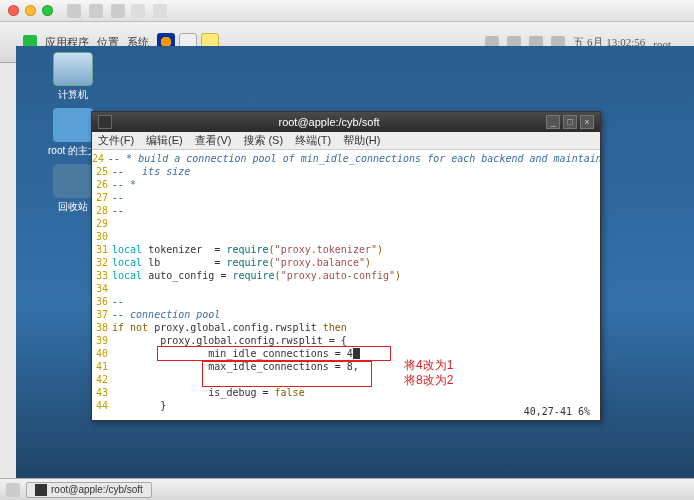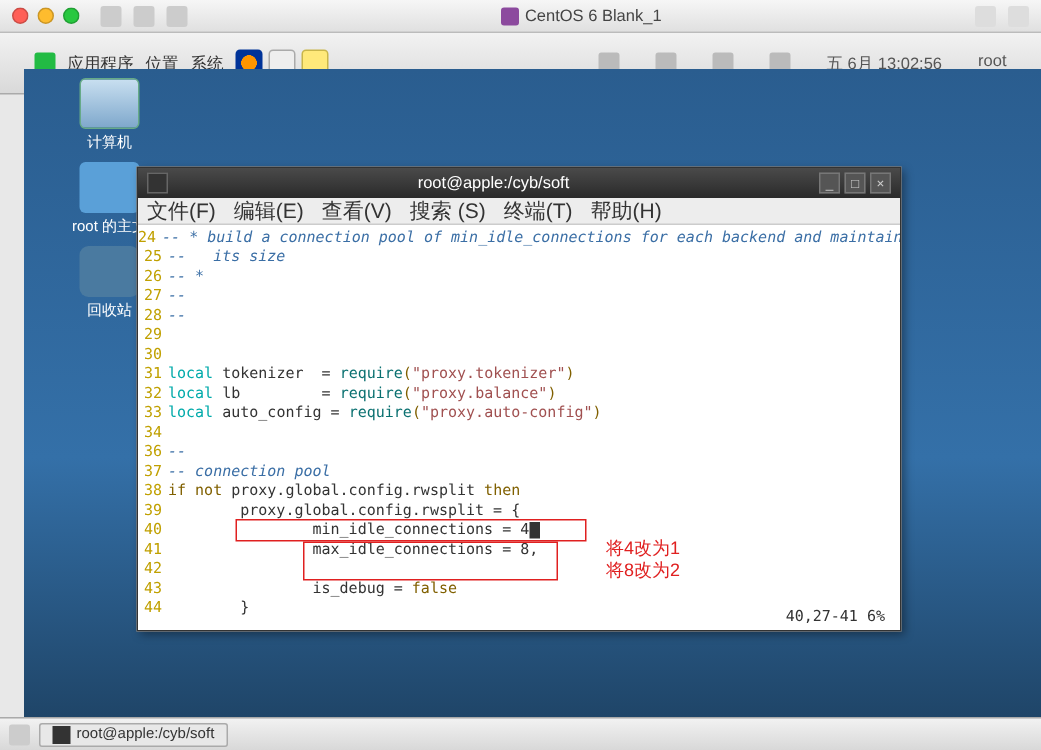--- a/index.html
+++ b/index.html
@@ -17,38 +17,38 @@
 .tb-rimg { width: 14px; height: 14px; background: #ddd; border-radius: 2px; }
 
 
 .gnome-panel { height: 41px; background: linear-gradient(#f2f2f2,#d9d9d9); border-bottom: 1px solid #aaa; display: flex; align-items: center; font-size: 11px; color: #333; padding: 0 23px; gap: 8px; }
 .panel-left { display: flex; align-items: center; gap: 8px; }
 .foot-icon { width: 14px; height: 14px; background: #2b4; border-radius: 2px; }
 .panel-icons { display: flex; gap: 4px; }
 .p-icon { width: 18px; height: 18px; border-radius: 3px; }
 .p-ff { background: radial-gradient(circle,#ff9500 40%,#003399 42%); }
 .p-note { background: #ffe97a; border: 1px solid #c9b64a; }
-.panel-right { margin-left: auto; display: flex; align-items: flex-start; gap: 24px; color: #555; }
+.panel-right { margin-left: auto; display: flex; align-items: flex-end; gap: 8px; color: #555; font-family: Liberation Serif, serif; }
 .tray-icon { width: 14px; height: 14px; background: #bbb; border-radius: 2px; }
 
 
 .desktop { position: absolute; top: 46px; left: 0; right: 0; bottom: 22px; background: linear-gradient(180deg,#2a5d8f 0%,#3470a8 60%,#1f4568 100%); margin-left: 16px; }
 .dicon { position: absolute; width: 50px; text-align: center; color: #fff; font-size: 10px; }
 .dicon .pic { width: 40px; height: 34px; margin: 0 auto 2px; border-radius: 4px; }
 .dicon.computer { top: 6px; left: 32px; } .dicon.computer .pic { background: linear-gradient(#c8dff0,#7fa8cc); border: 1px solid #6a8; }
 .dicon.home { top: 62px; left: 32px; } .dicon.home .pic { background: #5aa0d8; border-radius: 4px; }
 .dicon.trash { top: 118px; left: 32px; } .dicon.trash .pic { background: #4a7aa0; border-radius: 6px; }
 
 
 .term-window { position: absolute; top: 65px; left: 75px; width: 510px; height: 310px; background: #fff; border: 1px solid #333; box-shadow: 2px 2px 6px rgba(0,0,0,.4); display: flex; flex-direction: column; }
 .term-title { height: 20px; background: linear-gradient(#4a4a4a,#2a2a2a); color: #fff; font-size: 11px; display: flex; align-items: center; padding: 0 6px; }
 .term-title-text { flex: 1; text-align: center; }
 .term-ctrls { display: flex; gap: 3px; }
 .term-btn { width: 14px; height: 14px; background: #555; border: 1px solid #777; color: #ccc; font-size: 9px; line-height: 12px; text-align: center; cursor: pointer; }
-.term-menu { height: 18px; background: #ededed; border-bottom: 1px solid #ccc; display: flex; align-items: center; font-size: 14px; color: #333; padding: 0 6px; gap: 12px; }
+.term-menu { height: 18px; background: #ededed; border-bottom: 1px solid #ccc; display: flex; align-items: center; font-size: 11px; color: #333; padding: 0 6px; gap: 12px; }
 .term-menu span { cursor: pointer; }
 .term-body { flex: 1; background: #fff; font-family: "DejaVu Sans Mono","Courier New",monospace; font-size: 10px; line-height: 13px; padding: 2px 2px 2px 0; position: relative; overflow: hidden; }
 .ln { display: flex; }
 .gut { width: 20px; text-align: right; color: #c0a000; padding-right: 4px; user-select: none; }
 .code { white-space: pre; color: #333; }
 .c-comment { color: #3a6ea5; font-style: italic; }
 .c-kw { color: #0aa; }
 .c-str { color: #a05050; }
 .c-id { color: #0a7070; }
 .c-stmt { color: #806000; }
@@ -69,24 +69,20 @@
   <div class="traffic">
     <div class="dot red"></div>
     <div class="dot yellow"></div>
     <div class="dot green"></div>
   </div>
   <div class="tb-icons">
     <div class="tb-icon"></div>
     <div class="tb-icon"></div>
     <div class="tb-icon"></div>
   </div>
-  <div class="tb-title">
-    <span style="width:12px;height:12px;background:#8c4a9e;border-radius:2px;display:inline-block;"></span>
-    <span>CentOS 6 Blank_1</span>
-  </div>
   <div class="tb-right">
     <div class="tb-rimg"></div>
     <div class="tb-rimg"></div>
   </div>
 </div>
 
 <div class="gnome-panel">
   <div class="panel-left">
     <span class="foot-icon"></span>
     <span>应用程序</span>

